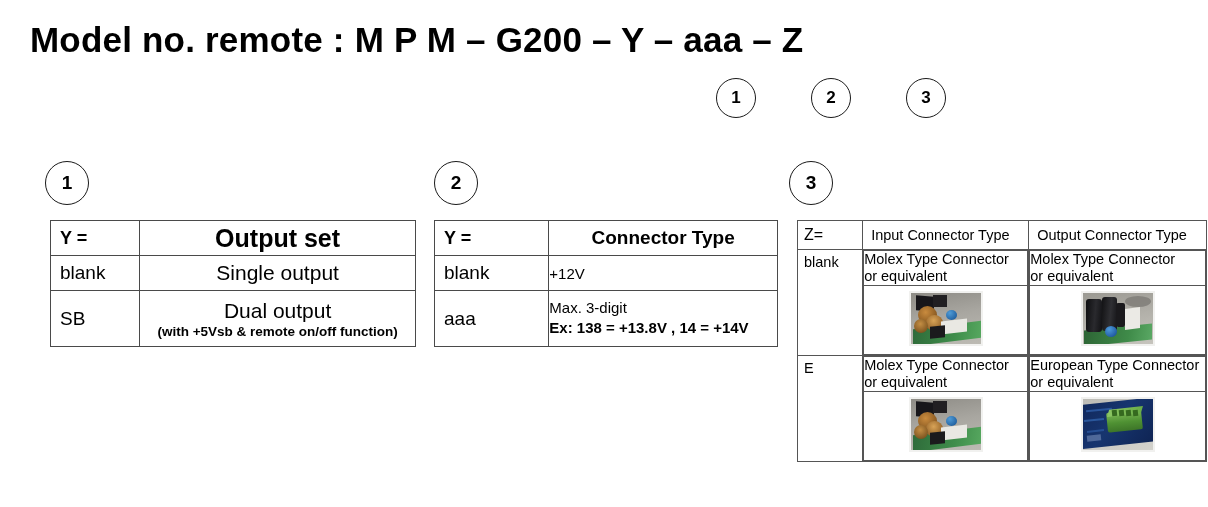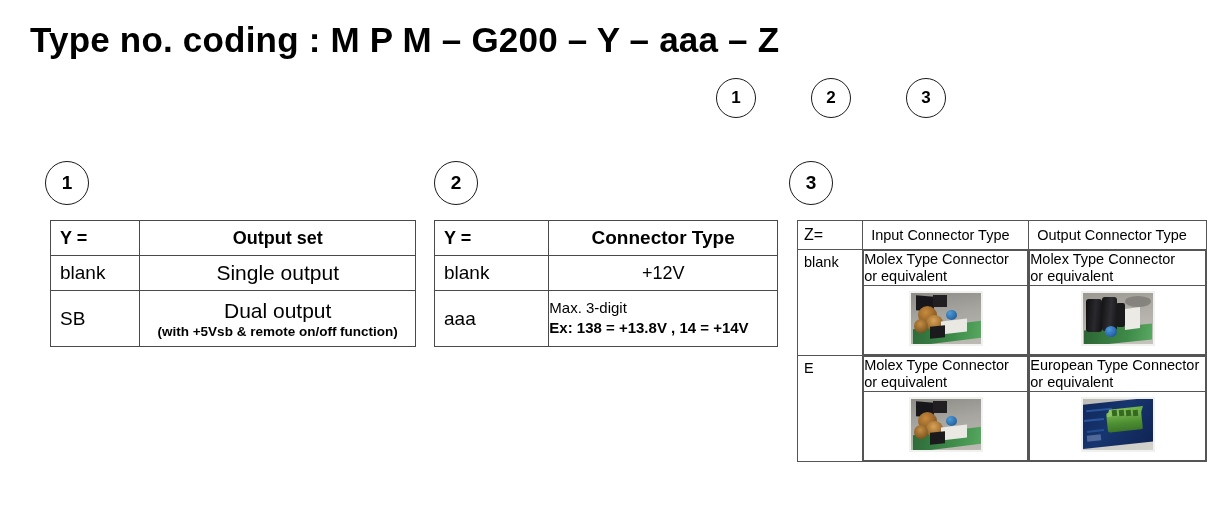--- a/index.html
+++ b/index.html
@@ -71,34 +71,34 @@
   
   #table-1 {
     left: 50px;
     top: 220px;
     width: 366px;
   }
   #table-1 td { height: 34px; }
   #table-1 .c-key   { width: 81px;  font-size: 19px; padding-left: 9px; text-align: left; }
   #table-1 .c-val   { width: 285px; font-size: 21px; text-align: center; }
   #table-1 .hdr-key { font-weight: bold; font-size: 18px; }
-  #table-1 .hdr-val { font-weight: bold; font-size: 18px; text-align: center; }
+  #table-1 .hdr-val { font-weight: bold; font-size: 25px; text-align: center; }
   #table-1 .row-tall td { height: 55px; }
   .sub-note { font-size: 13.5px; font-weight: bold; display: block; margin-top: 1px; }
   .main-line { display: block; }
 
   
   #table-2 {
     left: 434px;
     top: 220px;
     width: 344px;
   }
   #table-2 td { height: 34px; }
   #table-2 .c-key   { width: 108px; font-size: 19px; padding-left: 9px; text-align: left; }
-  #table-2 .c-val   { width: 236px; font-size: 18px; text-align: center; }
+  #table-2 .c-val   { width: 236px; font-size: 15px; text-align: left; }
   #table-2 .hdr-key { font-weight: bold; font-size: 18px; }
   #table-2 .hdr-val { font-weight: bold; font-size: 19px; text-align: center; }
   #table-2 .row-tall td { height: 55px; }
   #table-2 .val-left { text-align: left; font-size: 15px; line-height: 1.25; }
 
   
   #table-3 {
     left: 797px;
     top: 220px;
     width: 410px;
@@ -194,21 +194,21 @@
   .ph-c .term    { position:absolute; left:24px; top:12px; width:35px; height:20px; border-radius:2px;
                    background:linear-gradient(180deg,#7fba58 0%,#4f9133 55%,#3d7528 100%); transform:rotate(-6deg); }
   .ph-c .termtop { position:absolute; left:25px; top:9px; width:34px; height:7px;
                    background:linear-gradient(90deg,#8cc663 0%,#6aad47 100%); transform:rotate(-6deg) skewX(-22deg); }
   .ph-c .p1,.ph-c .p2,.ph-c .p3,.ph-c .p4 { position:absolute; width:5px; height:6px; background:#35691f; top:11px; transform:rotate(-6deg); }
   .ph-c .p1 { left:29px; } .ph-c .p2 { left:36px; } .ph-c .p3 { left:43px; } .ph-c .p4 { left:50px; }
 </style>
 </head>
 <body>
 
-<div id="page-title">Type no. coding : M P M – G200 – Y – aaa – Z</div>
+<div id="page-title">Model no. remote : M P M – G200 – Y – aaa – Z</div>
 
 <div class="badge badge-top" id="badge-title-1">
   <span>1</span>
 </div>
 <div class="badge badge-top" id="badge-title-2">
   <span>2</span>
 </div>
 <div class="badge badge-top" id="badge-title-3">
   <span>3</span>
 </div>

